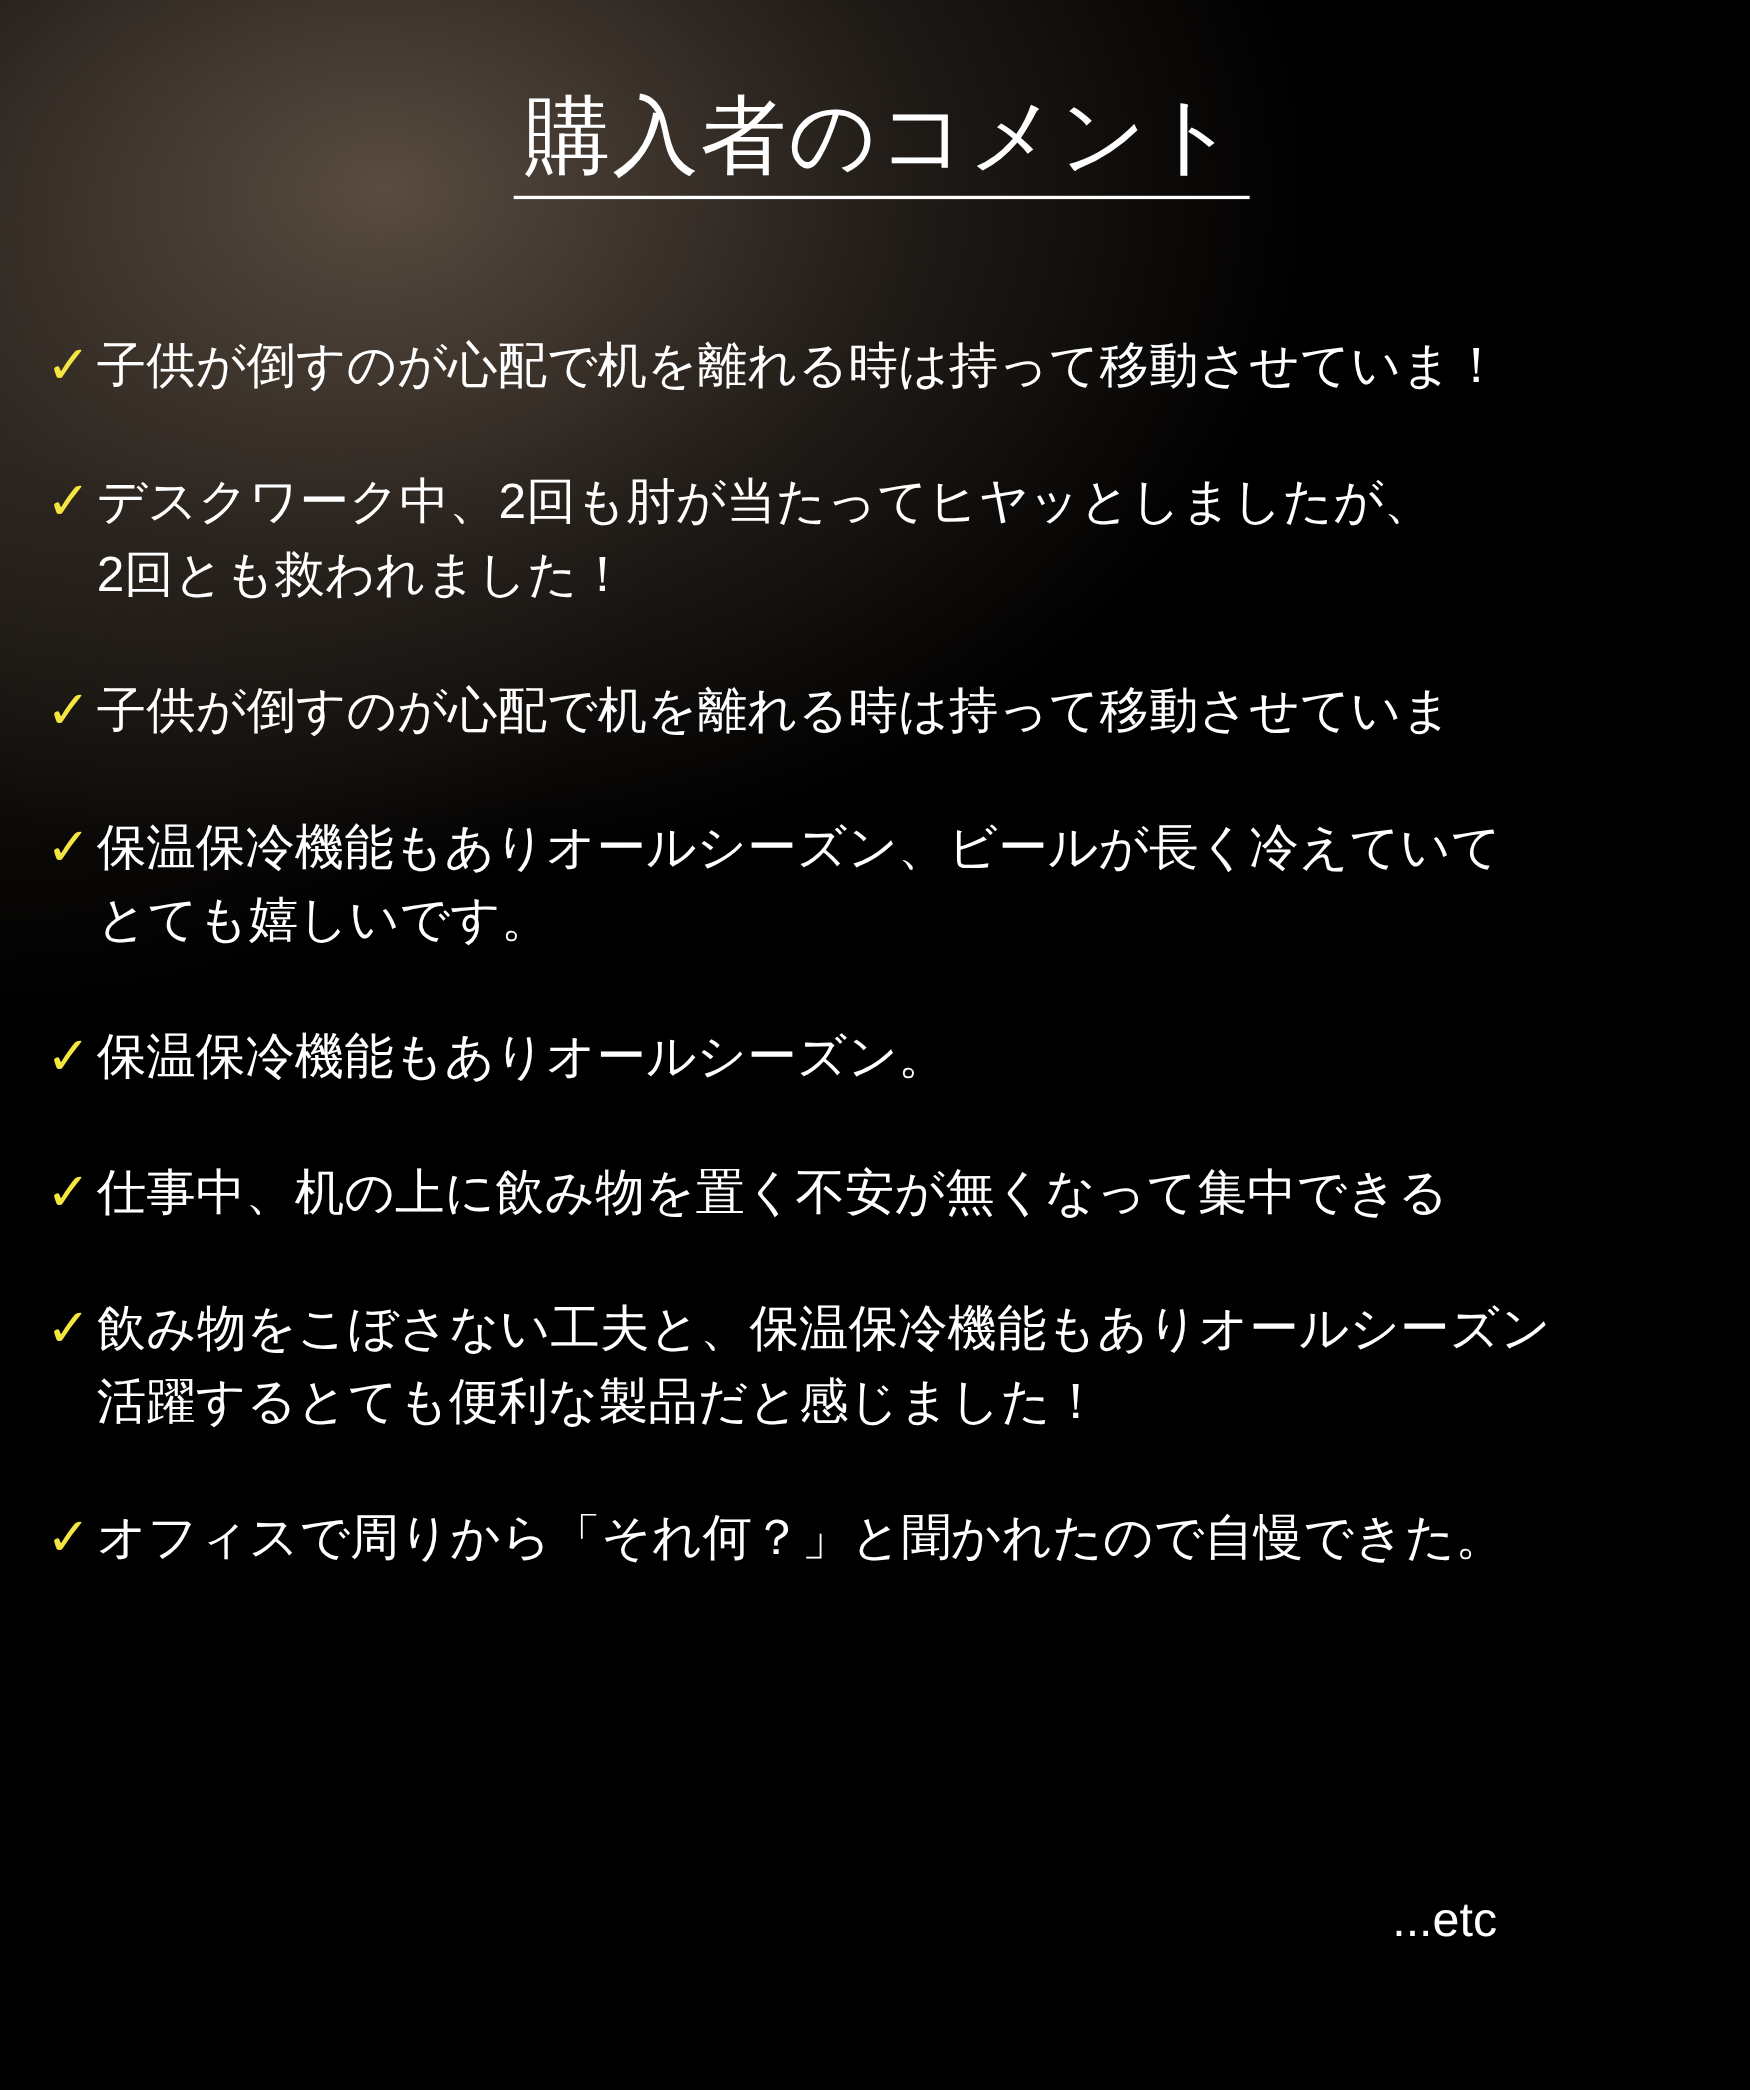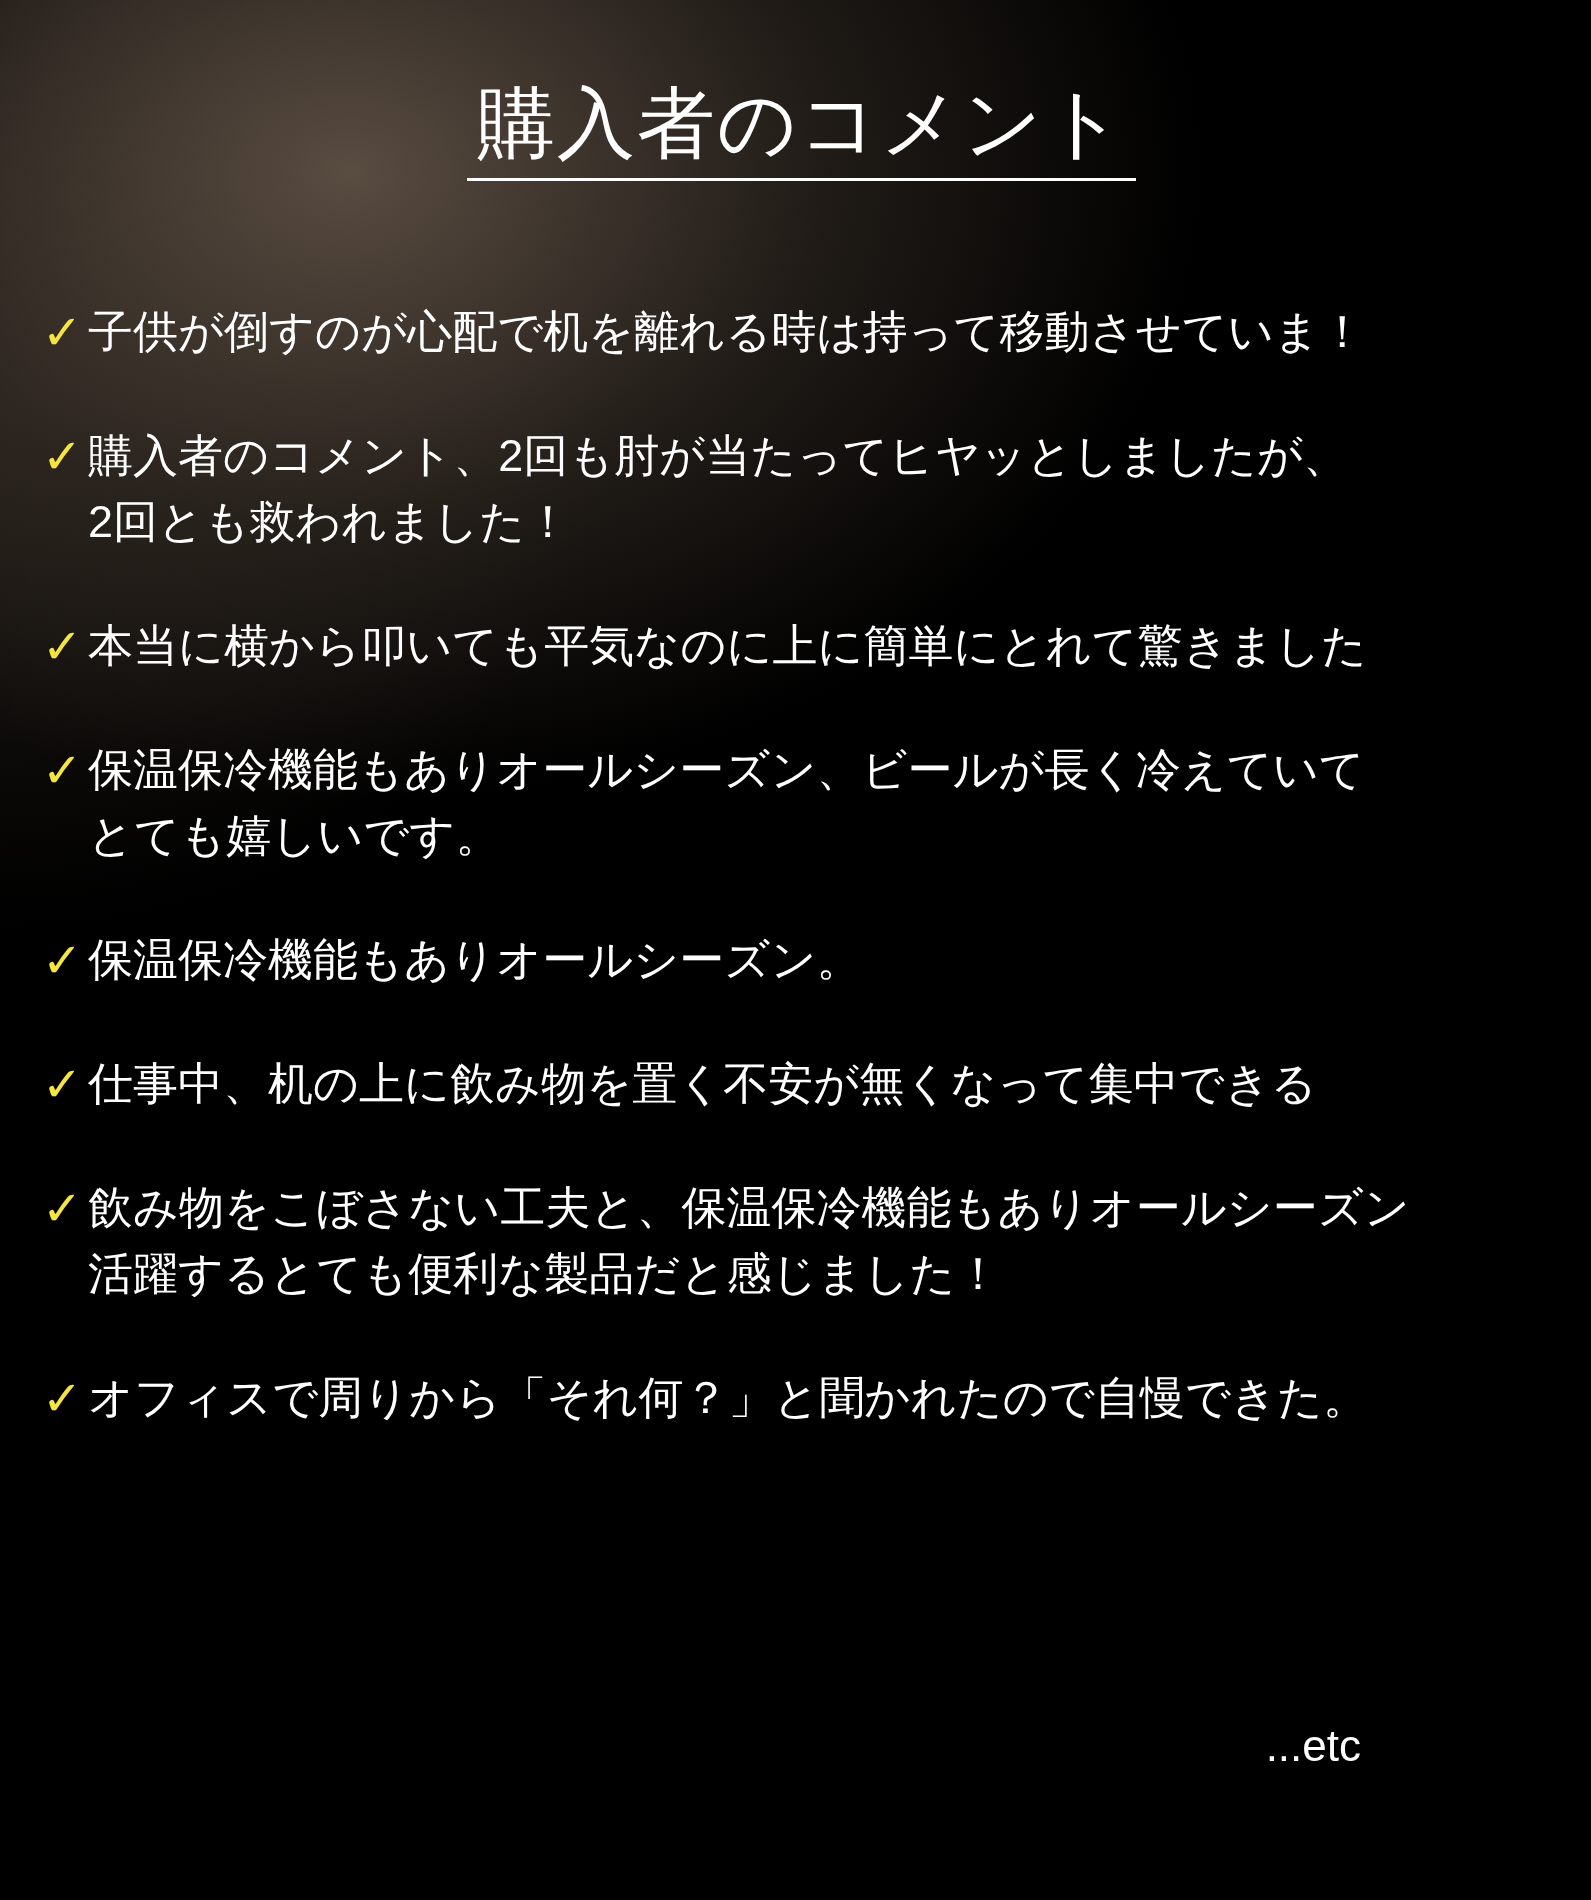--- a/index.html
+++ b/index.html
@@ -92,29 +92,29 @@
     <div class="comment">
       <span class="check">✓</span>
       <p class="ctext">
         <span class="cline">子供が倒すのが心配で机を離れる時は持って移動させていま！</span>
       </p>
     </div>
 
     <div class="comment">
       <span class="check">✓</span>
       <p class="ctext">
-        <span class="cline">購入者のコメント、2回も肘が当たってヒヤッとしましたが、</span>
+        <span class="cline">デスクワーク中、2回も肘が当たってヒヤッとしましたが、</span>
         <span class="cline">2回とも救われました！</span>
       </p>
     </div>
 
     <div class="comment">
       <span class="check">✓</span>
       <p class="ctext">
-        <span class="cline">本当に横から叩いても平気なのに上に簡単にとれて驚きました</span>
+        <span class="cline">子供が倒すのが心配で机を離れる時は持って移動させていま</span>
       </p>
     </div>
 
     <div class="comment">
       <span class="check">✓</span>
       <p class="ctext">
         <span class="cline">保温保冷機能もありオールシーズン、ビールが長く冷えていて</span>
         <span class="cline">とても嬉しいです。</span>
       </p>
     </div>

